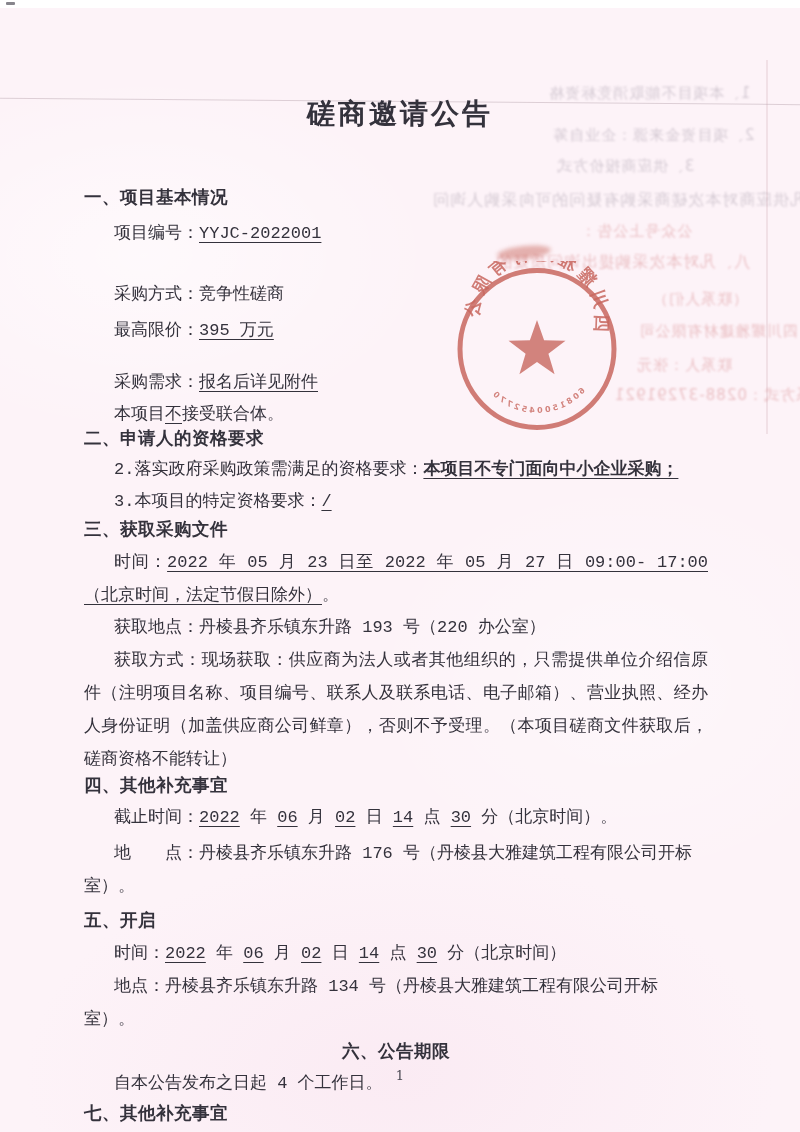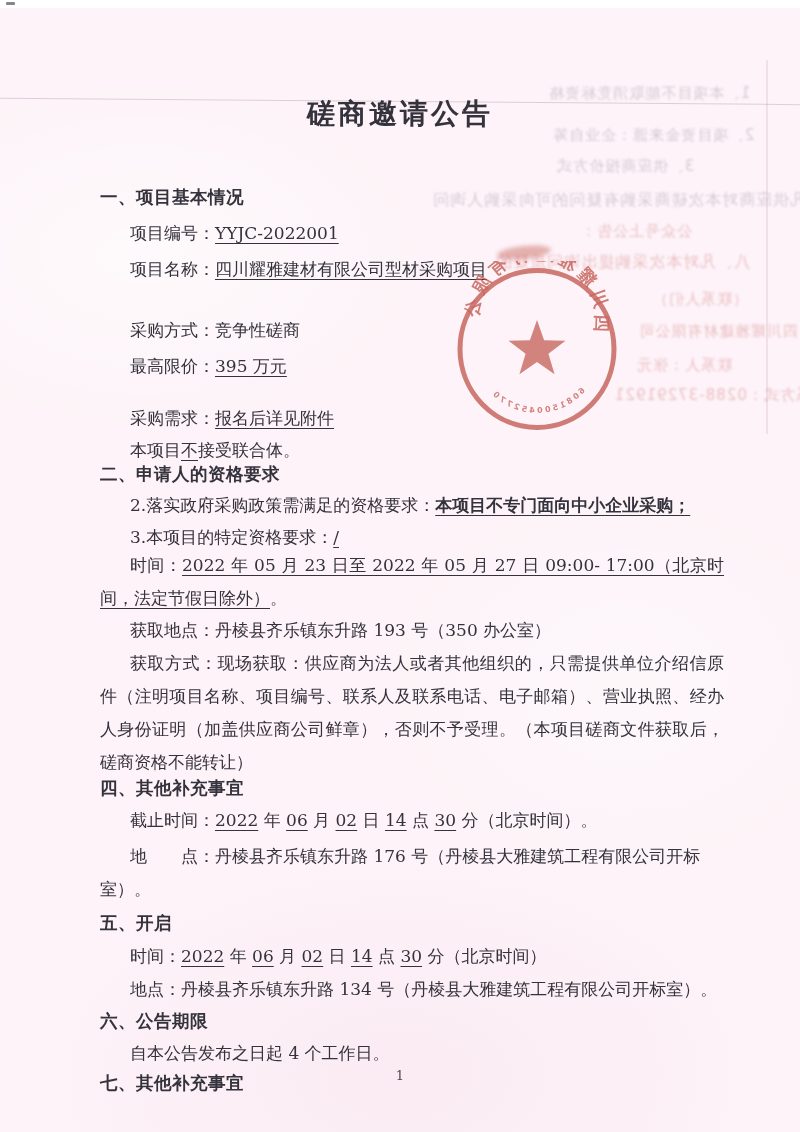--- a/index.html
+++ b/index.html
@@ -22,30 +22,30 @@
       radial-gradient(ellipse 380px 300px at 78% 60%, rgba(255,255,255,.35), rgba(255,255,255,0) 70%),
       radial-gradient(ellipse 500px 300px at 50% 95%, rgba(250,233,242,.8), rgba(250,233,242,0) 75%),
       var(--paper);
   }
   .speck{position:absolute;left:6px;top:2px;width:9px;height:3px;background:#87858c;border-radius:1px;}
   .title{
     position:absolute;top:96px;left:0;width:100%;text-align:center;
     font-size:28px;line-height:36px;font-weight:700;letter-spacing:3px;color:var(--ink);
   }
   .doc{
-    position:absolute;left:100px;top:181px;width:624px;
+    position:absolute;left:84px;top:181px;width:624px;
     font-size:17px;color:var(--ink);
   }
   .ln{line-height:33px;}
   .heading{
     font-weight:700;
     font-family:"DejaVu Sans","Liberation Sans",sans-serif;
     font-size:17.5px;letter-spacing:.5px;
   }
-  .item,.flow{text-indent:30px;}
+  .item,.flow{text-indent:30px;font-family:Liberation Mono, monospace;}
   .flow{text-align:justify;}
   .u{text-decoration:underline;text-underline-offset:4px;text-decoration-thickness:1.2px;}
   .b{font-weight:700;}
   .pageno{
     position:absolute;top:1068px;left:0;width:100%;text-align:center;
     font-size:13px;color:#4c4a54;
   }
   
   .stamp{
     position:absolute;left:449px;top:261px;width:176px;height:176px;
@@ -97,38 +97,38 @@
     <div class="bleed p" style="left: 638px; top: 322px;">名称：四川耀雅建材有限公司</div>
     <div class="bleed p" style="left: 636px; top: 356px;">联系人：张元</div>
     <div class="bleed p" style="left: 614px; top: 386px;">联系方式：0288-37291921</div>
   </div>
 
 <div class="title">磋商邀请公告</div>
 
 <div class="doc">
     <div class="ln heading" style="margin-bottom: 3px;"><span>一、项目基本情况</span></div>
     <div class="ln item" style="margin-bottom: 3px;"><span>项目编号：</span><span class="u">YYJC-2022001</span></div>
-    <div class="ln item" style="margin-bottom: 3px;"><span>项目名称：</span><span class="u">四川耀雅建材有限公司型材采购项目</span></div>
     <div class="ln item" style="margin-bottom: 3px; margin-top: 28px;"><span>采购方式：竞争性磋商</span></div>
     <div class="ln item" style="margin-bottom: 19px;"><span>最高限价：</span><span class="u">395 万元</span></div>
     <div class="ln item" style="margin-bottom: -1px;"><span>采购需求：</span><span class="u">报名后详见附件</span></div>
     <div class="ln item" style="margin-bottom: -9px;"><span>本项目</span><span class="u">不</span><span>接受联合体。</span></div>
     <div class="ln heading" style="margin-bottom: -2px;"><span>二、申请人的资格要求</span></div>
     <div class="ln item" style="margin-bottom: -1px;"><span>2.落实政府采购政策需满足的资格要求：</span><span class="u b">本项目不专门面向中小企业采购；</span></div>
     <div class="ln item" style="margin-bottom: -5px;"><span>3.本项目的特定资格要求：</span><span class="u">/</span></div>
+    <div class="ln heading" style="margin-bottom: 0px;"><span>三、获取采购文件</span></div>
     <div class="ln flow" style="margin-bottom: -1px;"><span>时间：</span><span class="u">2022 年 05 月 23 日至 2022 年 05 月 27 日 09:00- 17:00（北京时间，法定节假日除外）</span><span>。</span></div>
-    <div class="ln item" style="margin-bottom: 0px;"><span>获取地点：丹棱县齐乐镇东升路 193 号（350 办公室）</span></div>
+    <div class="ln item" style="margin-bottom: 0px;"><span>获取地点：丹棱县齐乐镇东升路 193 号（220 办公室）</span></div>
     <div class="ln flow" style="margin-bottom: -7px;"><span>获取方式：现场获取：供应商为法人或者其他组织的，只需提供单位介绍信原件（注明项目名称、项目编号、联系人及联系电话、电子邮箱）、营业执照、经办人身份证明（加盖供应商公司鲜章），否则不予受理。（本项目磋商文件获取后，磋商资格不能转让）</span></div>
     <div class="ln heading" style="margin-bottom: -1px;"><span>四、其他补充事宜</span></div>
     <div class="ln item" style="margin-bottom: 3px;"><span>截止时间：</span><span class="u">2022</span><span> 年 </span><span class="u">06</span><span> 月 </span><span class="u">02</span><span> 日 </span><span class="u">14</span><span> 点 </span><span class="u">30</span><span> 分（北京时间）。</span></div>
     <div class="ln item" style="margin-bottom: 1px;"><span>地　　点：丹棱县齐乐镇东升路 176 号（丹棱县大雅建筑工程有限公司开标室）。</span></div>
     <div class="ln heading" style="margin-bottom: 0px;"><span>五、开启</span></div>
     <div class="ln item" style="margin-bottom: 0px;"><span>时间：</span><span class="u">2022</span><span> 年 </span><span class="u">06</span><span> 月 </span><span class="u">02</span><span> 日 </span><span class="u">14</span><span> 点 </span><span class="u">30</span><span> 分（北京时间）</span></div>
     <div class="ln item" style="margin-bottom: -1px;"><span>地点：丹棱县齐乐镇东升路 134 号（丹棱县大雅建筑工程有限公司开标室）。</span></div>
-    <div class="ln heading" style="margin-bottom: -1px;"><span>六、公告期限</span></div>
+    <div class="ln heading" style="margin-bottom: -1px; text-align: center;"><span>六、公告期限</span></div>
     <div class="ln item" style="margin-bottom: -3px;"><span>自本公告发布之日起 4 个工作日。</span></div>
     <div class="ln heading" style="margin-bottom: 0px;"><span>七、其他补充事宜</span></div>
   </div>
 
 <div class="smudge"></div>
 
 <svg class="stamp" viewBox="0 0 176 176" aria-hidden="true">
   <g transform="translate(176,0) scale(-1,1)">
     <ellipse cx="88" cy="88" rx="77" ry="78.5" fill="none" stroke="#c1544a" stroke-width="5" opacity="0.85"></ellipse>
     <polygon points="88,59 95.1,79.3 116.5,79.7 99.4,92.7 105.6,113.3 88,101 70.4,113.3 76.6,92.7 59.5,79.7 80.9,79.3" fill="#c1544a" opacity="0.8"></polygon>

